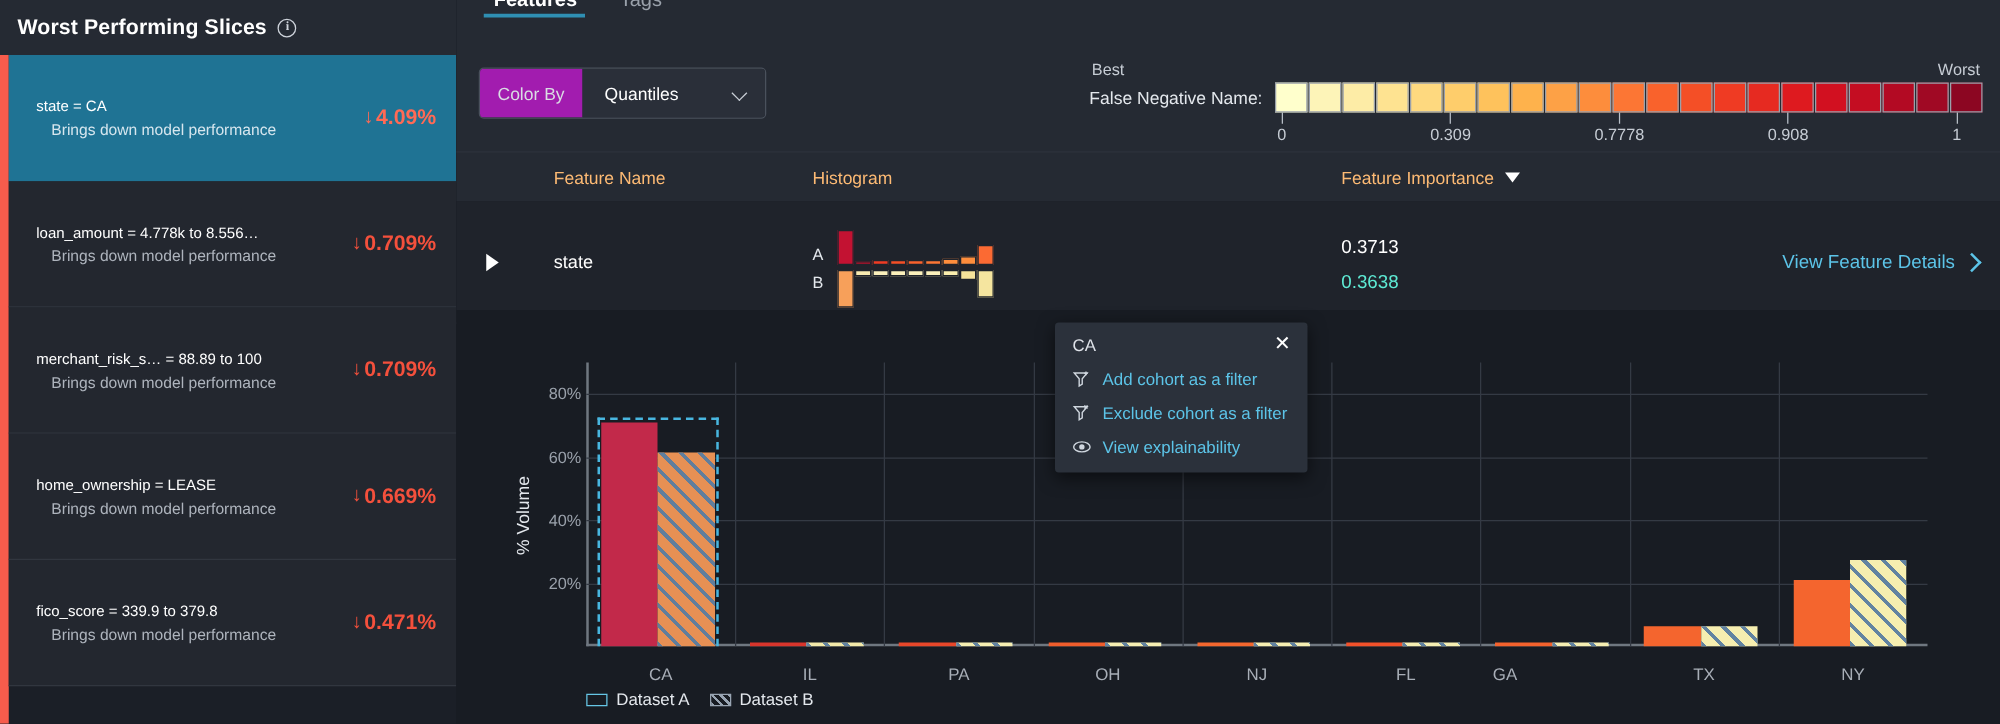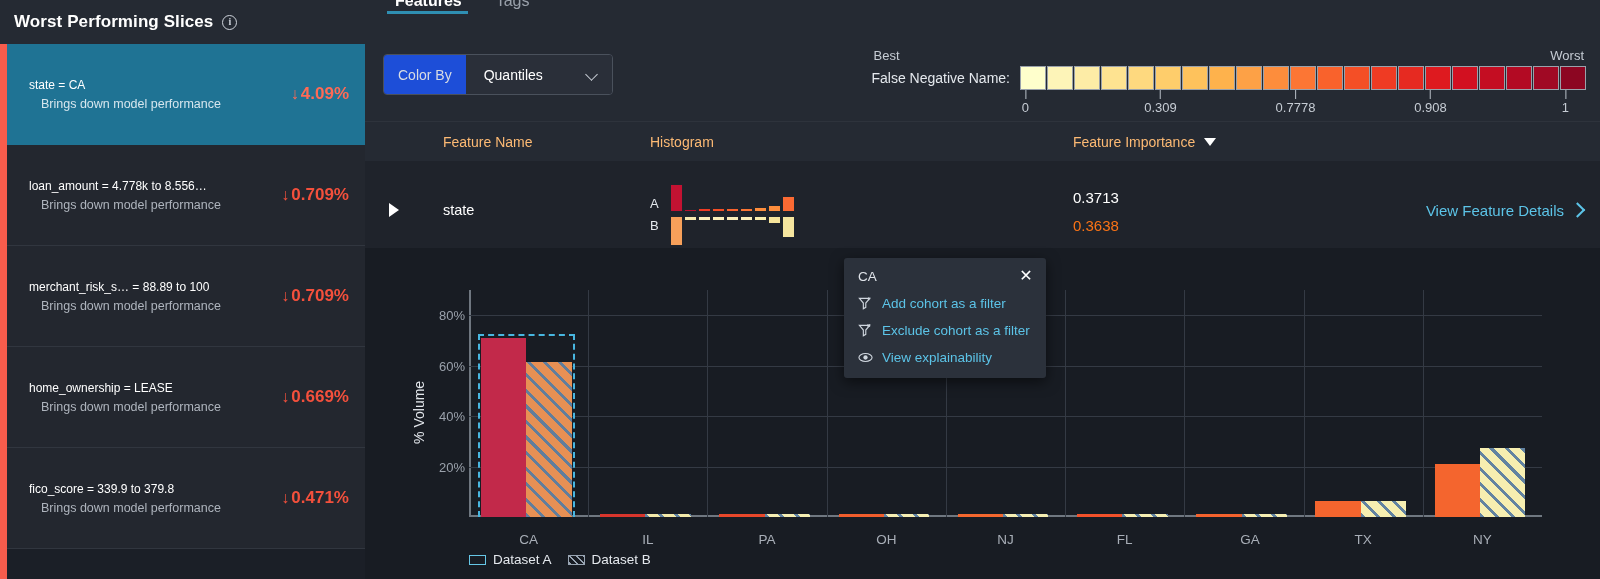--- a/index.html
+++ b/index.html
@@ -100,21 +100,21 @@
   .toolbar {
     height: 97px; background: #252a33;
     position: relative;
   }
   .colorby {
     position: absolute; left: 18px; top: 30px;
     height: 41px; display: flex; align-items: stretch;
     border: 1px solid #4a515c; border-radius: 4px; overflow: hidden;
   }
   .colorby-label {
-    background: #1d4ed8; display: flex; align-items: center;
+    background: #a21caf; display: flex; align-items: center;
     padding: 0 14px; font-size: 14px; color: #d9dde3; text-align: center;
   }
   .colorby-select {
     background: #2a2f39; display: flex; align-items: center;
     padding: 0 14px 0 18px; gap: 44px; font-size: 14px; color: #ffffff;
   }
   .chevron { display: inline-block; width: 11px; height: 11px; position: relative; }
   .chevron::before {
     content: ""; position: absolute; left: 0; top: 1px;
     width: 8px; height: 8px;
@@ -184,21 +184,21 @@
   .mini-label {
     position: absolute; font-size: 13px; color: #e4e8ed;
   }
   .mini-bar { position: absolute; }
   .row-imp-a {
     position: absolute; left: 708px; top: 28px;
     font-size: 15px; color: #ffffff;
   }
   .row-imp-b {
     position: absolute; left: 708px; top: 56px;
-    font-size: 15px; color: #f97316;
+    font-size: 15px; color: #5eead4;
   }
   .view-details {
     position: absolute; right: 18px; top: 50%; transform: translateY(-50%);
     font-size: 15px; color: #5cc4e8;
     display: flex; align-items: center; gap: 8px;
   }
   .vd-chevron { display: inline-block; width: 10px; height: 10px; position: relative; }
   .vd-chevron::before {
     content: ""; position: absolute; left: 0; top: 0;
     width: 9px; height: 9px;
@@ -519,21 +519,21 @@
           <div class="bar hatch" style="left: 653.338px; width: 45.3044px; height: 3px; background-color: rgb(245, 238, 178);"></div>
           <div class="bar hatch" style="left: 772.56px; width: 45.3044px; height: 3px; background-color: rgb(245, 238, 178);"></div>
           <div class="bar hatch" style="left: 891.782px; width: 45.3044px; height: 16.3944px; background-color: rgb(246, 238, 176);"></div>
           <div class="bar hatch" style="left: 1011px; width: 45.3044px; height: 69.3611px; background-color: rgb(246, 238, 176);"></div>
           <div class="xtick" style="left: 59.6111px;">CA</div>
           <div class="xtick" style="left: 178.833px;">IL</div>
           <div class="xtick" style="left: 298.056px;">PA</div>
           <div class="xtick" style="left: 417.278px;">OH</div>
           <div class="xtick" style="left: 536.5px;">NJ</div>
           <div class="xtick" style="left: 655.722px;">FL</div>
-          <div class="xtick" style="left: 781px;">GA</div>
+          <div class="xtick" style="left: 735px;">GA</div>
           <div class="xtick" style="left: 894.167px;">TX</div>
           <div class="xtick" style="left: 1013.39px;">NY</div>
           <div class="selection-box" style="left: 8.92222px; width: 96.6089px; height: 183.078px;"></div>
         </div>
       <div class="chart-legend">
         <span class="cl-item">
           <span class="cl-swatch-a"></span>
           <span>Dataset A</span>
         </span>
         <span class="cl-item">

